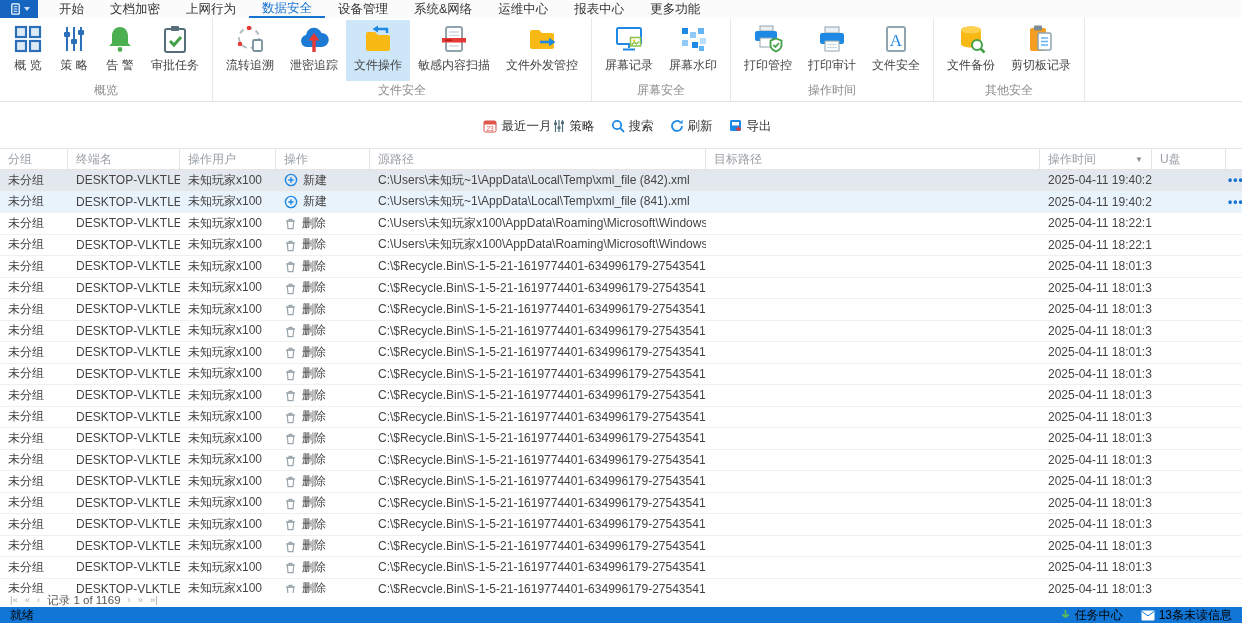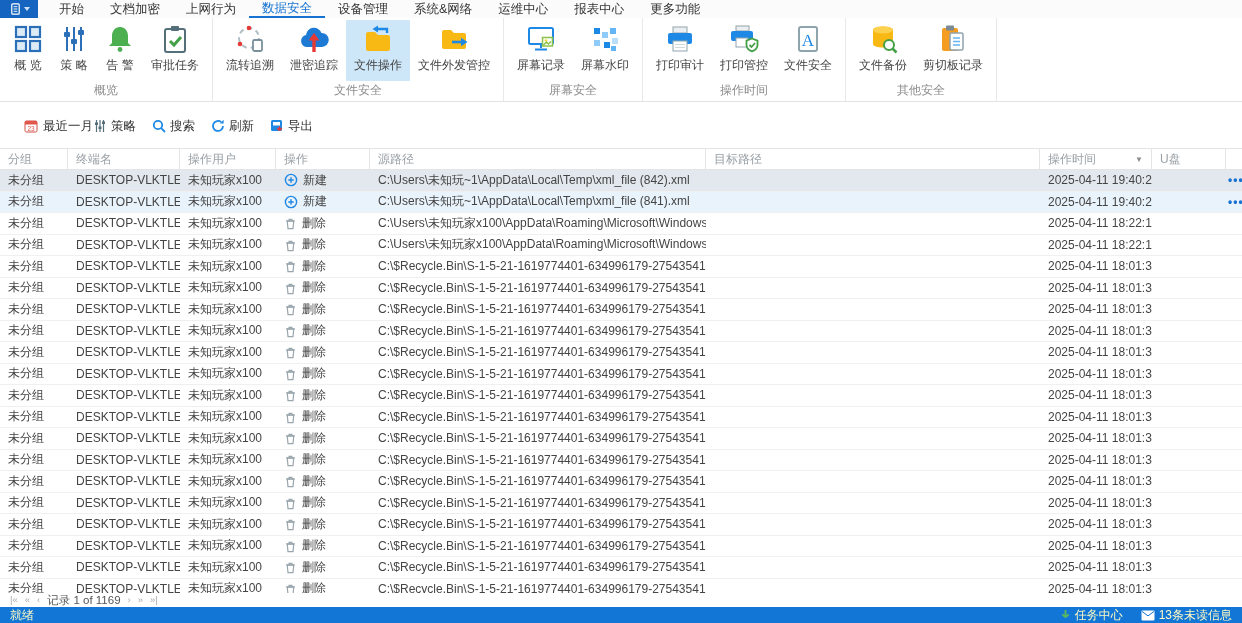--- a/index.html
+++ b/index.html
@@ -17,21 +17,21 @@
   
   .ribbon { height:84px; flex:0 0 auto; display:flex; background:#fff; border-bottom:1px solid #e2e2e2; }
   .rgroup { display:flex; flex-direction:column; border-right:1px solid #e8e8e8; padding:0 3px; }
   .rbuttons { flex:1; display:flex; align-items:flex-start; padding:2px 2px 0; }
   .rbtn { height:61px; display:flex; flex-direction:column; align-items:center; justify-content:flex-start; padding:4px 8px 0; gap:3px; cursor:pointer; border-radius:1px; }
   .rbtn.selected { background:#cde7f8; }
   .rbtn .rlbl { font-size:12px; color:#444; white-space:nowrap; }
   .rgroup-label { height:20px; text-align:center; font-size:12px; color:#8c8c8c; line-height:18px; }
 
   
-  .filterbar { height:28px; margin-top:10px; flex:0 0 auto; display:flex; align-items:center; justify-content:flex-start; padding:0 12px 0 24px; }
+  .filterbar { height:28px; margin-top:10px; flex:0 0 auto; display:flex; align-items:center; justify-content:center; padding:0 12px 0 24px; }
   .datefilter { display:flex; align-items:center; gap:5px; font-size:12.5px; color:#333; cursor:pointer; }
   .fb-actions { display:flex; gap:16px; }
   .fb-action { display:flex; align-items:center; gap:4px; font-size:12.5px; color:#333; cursor:pointer; }
 
   
   .table-header { height:22px; margin-top:8px; flex:0 0 auto; display:flex; border-top:1px solid #e4e4e4; border-bottom:1px solid #e4e4e4; background:#fff; }
   .th { display:flex; align-items:center; justify-content:space-between; padding:0 8px; font-size:12px; color:#9aa0a6; border-right:1px solid #e4e4e4; overflow:hidden; white-space:nowrap; cursor:pointer; }
   .th .caret { font-size:8px; color:#8c8c8c; margin-left:4px; }
   .rows { height:423px; flex:0 0 auto; overflow:hidden; }
   .row { height:21.5px; display:flex; align-items:center; font-size:12px; color:#444; border-bottom:1px solid #f0f0f0; background:#fff; cursor:pointer; }
@@ -41,21 +41,21 @@
   .cell.op { display:flex; align-items:center; gap:5px; }
   .cell.gutter { padding:0 2px; }
   .menu-dots { color:#1673d1; font-size:12px; font-weight:bold; letter-spacing:1px; cursor:pointer; }
 
   
   .pager { height:14px; flex:0 0 auto; display:flex; align-items:center; gap:7px; padding-left:10px; font-size:11.5px; color:#555; background:#fff; }
   .pctrl { color:#a9a9a9; font-size:9.5px; cursor:pointer; line-height:1; }
   .pager .ptext { color:#555; }
 
   
-  .statusbar { height:16px; flex:0 0 auto; background:#1176d5; color:#fef9c3; display:flex; align-items:center; justify-content:space-between; padding:0 10px; font-size:12px; }
+  .statusbar { height:16px; flex:0 0 auto; background:#1176d5; color:#000000; display:flex; align-items:center; justify-content:space-between; padding:0 10px; font-size:12px; }
   .sb-right { display:flex; align-items:center; gap:18px; }
   .sb-item { display:flex; align-items:center; gap:4px; cursor:pointer; }
 
   .ic { display:inline-flex; align-items:center; justify-content:center; line-height:0; }
 </style>
 </head>
 <body>
 
 <div class="window">
 
@@ -171,20 +171,31 @@
                 <path d="M3 10a2 2 0 0 1 2-2h7l3 3h10a2 2 0 0 1 2 2v12a2 2 0 0 1-2 2H5a2 2 0 0 1-2-2z" fill="#f9b915"></path>
                 <path d="M24 9V5H14" stroke="#1e88e5" stroke-width="2.4" fill="none"></path>
                 <path d="M15 1.5L9.5 5 15 8.5z" fill="#1e88e5"></path>
               </svg>
             </span>
             <span class="rlbl">文件操作</span>
           </div>
           <div class="rbtn">
             <span class="ic">
               <svg width="30" height="30" viewBox="0 0 30 30">
+                <rect x="7" y="3" width="16" height="24" rx="2" fill="#fff" stroke="#90a4ae" stroke-width="2"></rect>
+                <path d="M10 8h10M10 11.5h10M10 22h10" stroke="#cfd8dc" stroke-width="1.5"></path>
+                <rect x="3" y="14" width="24" height="4.5" fill="#e53935"></rect>
+                <rect x="6" y="15.5" width="7" height="1.5" fill="#b71c1c"></rect>
+              </svg>
+            </span>
+            <span class="rlbl">敏感内容扫描</span>
+          </div>
+          <div class="rbtn">
+            <span class="ic">
+              <svg width="30" height="30" viewBox="0 0 30 30">
                 <path d="M3 8a2 2 0 0 1 2-2h7l3 3h10a2 2 0 0 1 2 2v12a2 2 0 0 1-2 2H5a2 2 0 0 1-2-2z" fill="#f9b915"></path>
                 <path d="M13 18h10" stroke="#1e88e5" stroke-width="2.6" fill="none"></path>
                 <path d="M28.5 18L22 13.8v8.4z" fill="#1e88e5"></path>
               </svg>
             </span>
             <span class="rlbl">文件外发管控</span>
           </div>
         </div>
         <div class="rgroup-label">文件安全</div>
       </div>
@@ -217,39 +228,39 @@
             <span class="rlbl">屏幕水印</span>
           </div>
         </div>
         <div class="rgroup-label">屏幕安全</div>
       </div>
       <div class="rgroup">
         <div class="rbuttons">
           <div class="rbtn">
             <span class="ic">
               <svg width="30" height="30" viewBox="0 0 30 30">
-                <rect x="8" y="3" width="14" height="6" fill="#eceff1" stroke="#90a4ae"></rect>
-                <rect x="3" y="9" width="24" height="11" rx="2" fill="#1e88e5"></rect>
-                <rect x="8" y="17" width="14" height="10" fill="#fff" stroke="#90a4ae"></rect>
-                <path d="M10 20.5h10M10 23.5h10" stroke="#cfd8dc"></path>
-              </svg>
-            </span>
-            <span class="rlbl">打印审计</span>
-          </div>
-          <div class="rbtn">
-            <span class="ic">
-              <svg width="30" height="30" viewBox="0 0 30 30">
                 <rect x="7" y="2" width="13" height="5" fill="#eceff1" stroke="#90a4ae"></rect>
                 <rect x="2" y="7" width="22" height="10" rx="2" fill="#1e88e5"></rect>
                 <rect x="7" y="14" width="12" height="9" fill="#fff" stroke="#90a4ae"></rect>
                 <path d="M23 14.5l5.5 2.2v4.3c0 3-2.2 5.2-5.5 6.3-3.3-1.1-5.5-3.3-5.5-6.3v-4.3z" fill="#fff" stroke="#43a047" stroke-width="1.8"></path>
                 <path d="M20.5 21l2 2 3.5-4" stroke="#43a047" stroke-width="1.8" fill="none"></path>
               </svg>
             </span>
             <span class="rlbl">打印管控</span>
+          </div>
+          <div class="rbtn">
+            <span class="ic">
+              <svg width="30" height="30" viewBox="0 0 30 30">
+                <rect x="8" y="3" width="14" height="6" fill="#eceff1" stroke="#90a4ae"></rect>
+                <rect x="3" y="9" width="24" height="11" rx="2" fill="#1e88e5"></rect>
+                <rect x="8" y="17" width="14" height="10" fill="#fff" stroke="#90a4ae"></rect>
+                <path d="M10 20.5h10M10 23.5h10" stroke="#cfd8dc"></path>
+              </svg>
+            </span>
+            <span class="rlbl">打印审计</span>
           </div>
           <div class="rbtn">
             <span class="ic">
               <svg width="30" height="30" viewBox="0 0 30 30">
                 <rect x="6" y="3" width="18" height="24" rx="2" fill="#fff" stroke="#90a4ae" stroke-width="2"></rect>
                 <text x="15" y="21.5" font-size="17" fill="#1e88e5" text-anchor="middle" font-family="Liberation Serif, serif">A</text>
               </svg>
             </span>
             <span class="rlbl">文件安全</span>
           </div>

